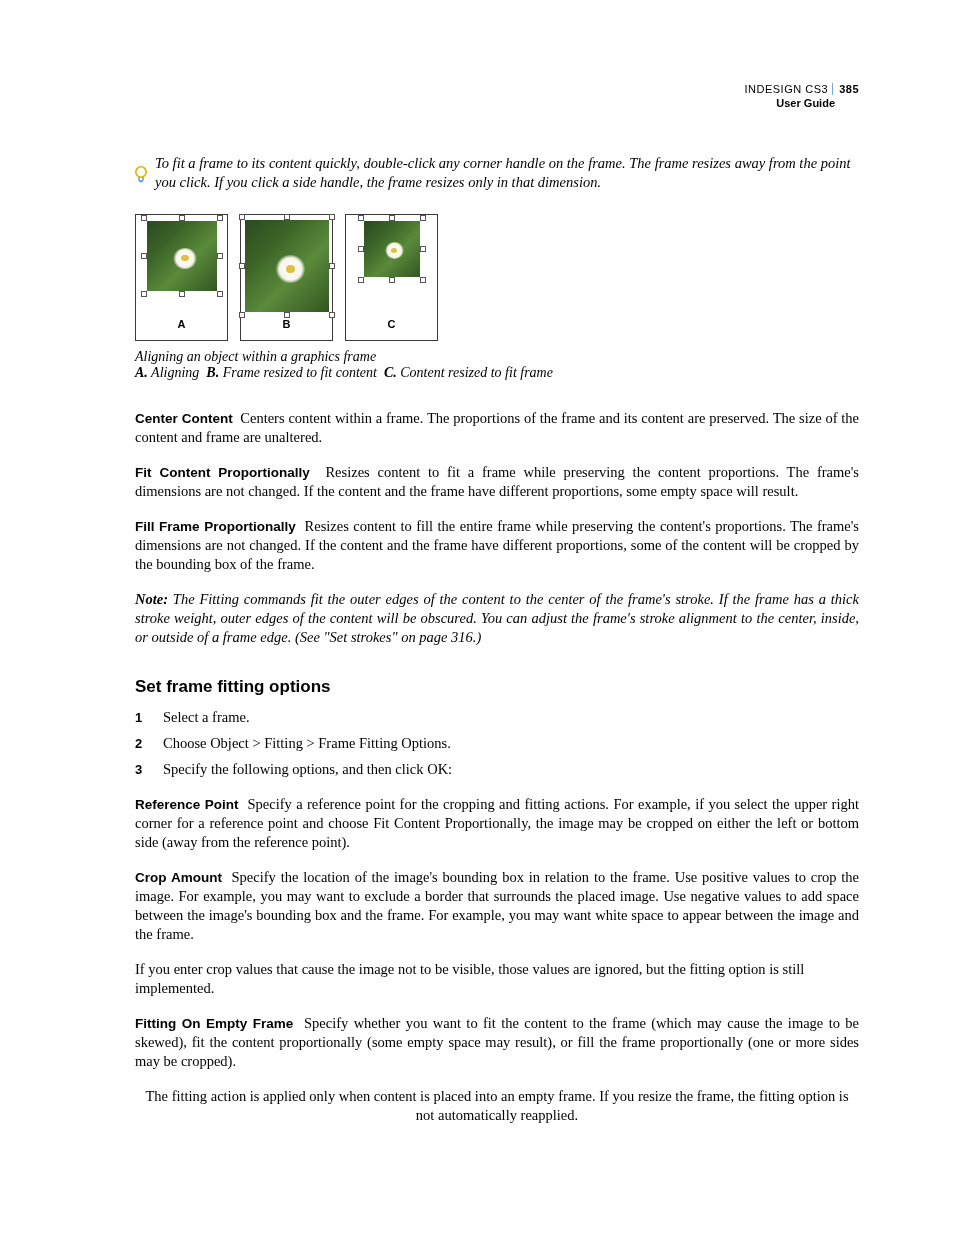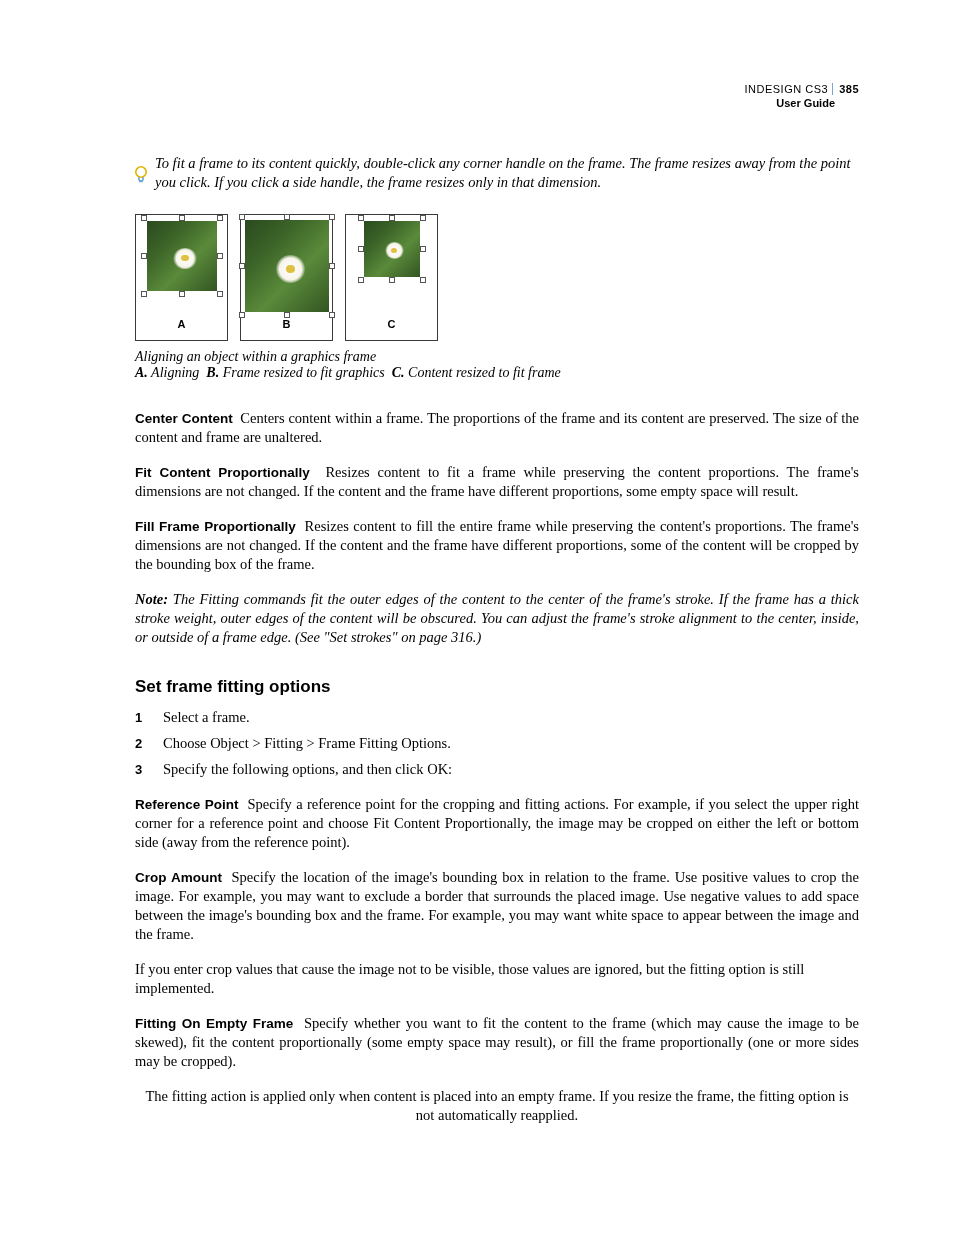--- a/index.html
+++ b/index.html
@@ -267,21 +267,21 @@
         <div class="fig-label">C</div>
       </div>
     </div>
 
     <div class="fig-caption">
       <div>Aligning an object within a graphics frame</div>
       <div>
         <span class="b">A.</span>
         <span>Aligning</span>&nbsp;
         <span class="b">B.</span>
-        <span>Frame resized to fit graphics</span>&nbsp;
+        <span>Frame resized to fit content</span>&nbsp;
         <span class="b">C.</span>
         <span>Content resized to fit frame</span>
       </div>
     </div>
 
     <div class="para first-after-fig">
       <span class="term">Center Content</span>&nbsp;
       <span>Centers content within a frame. The proportions of the frame and its content are preserved. The size of the content and frame are unaltered.</span>
     </div>
 

